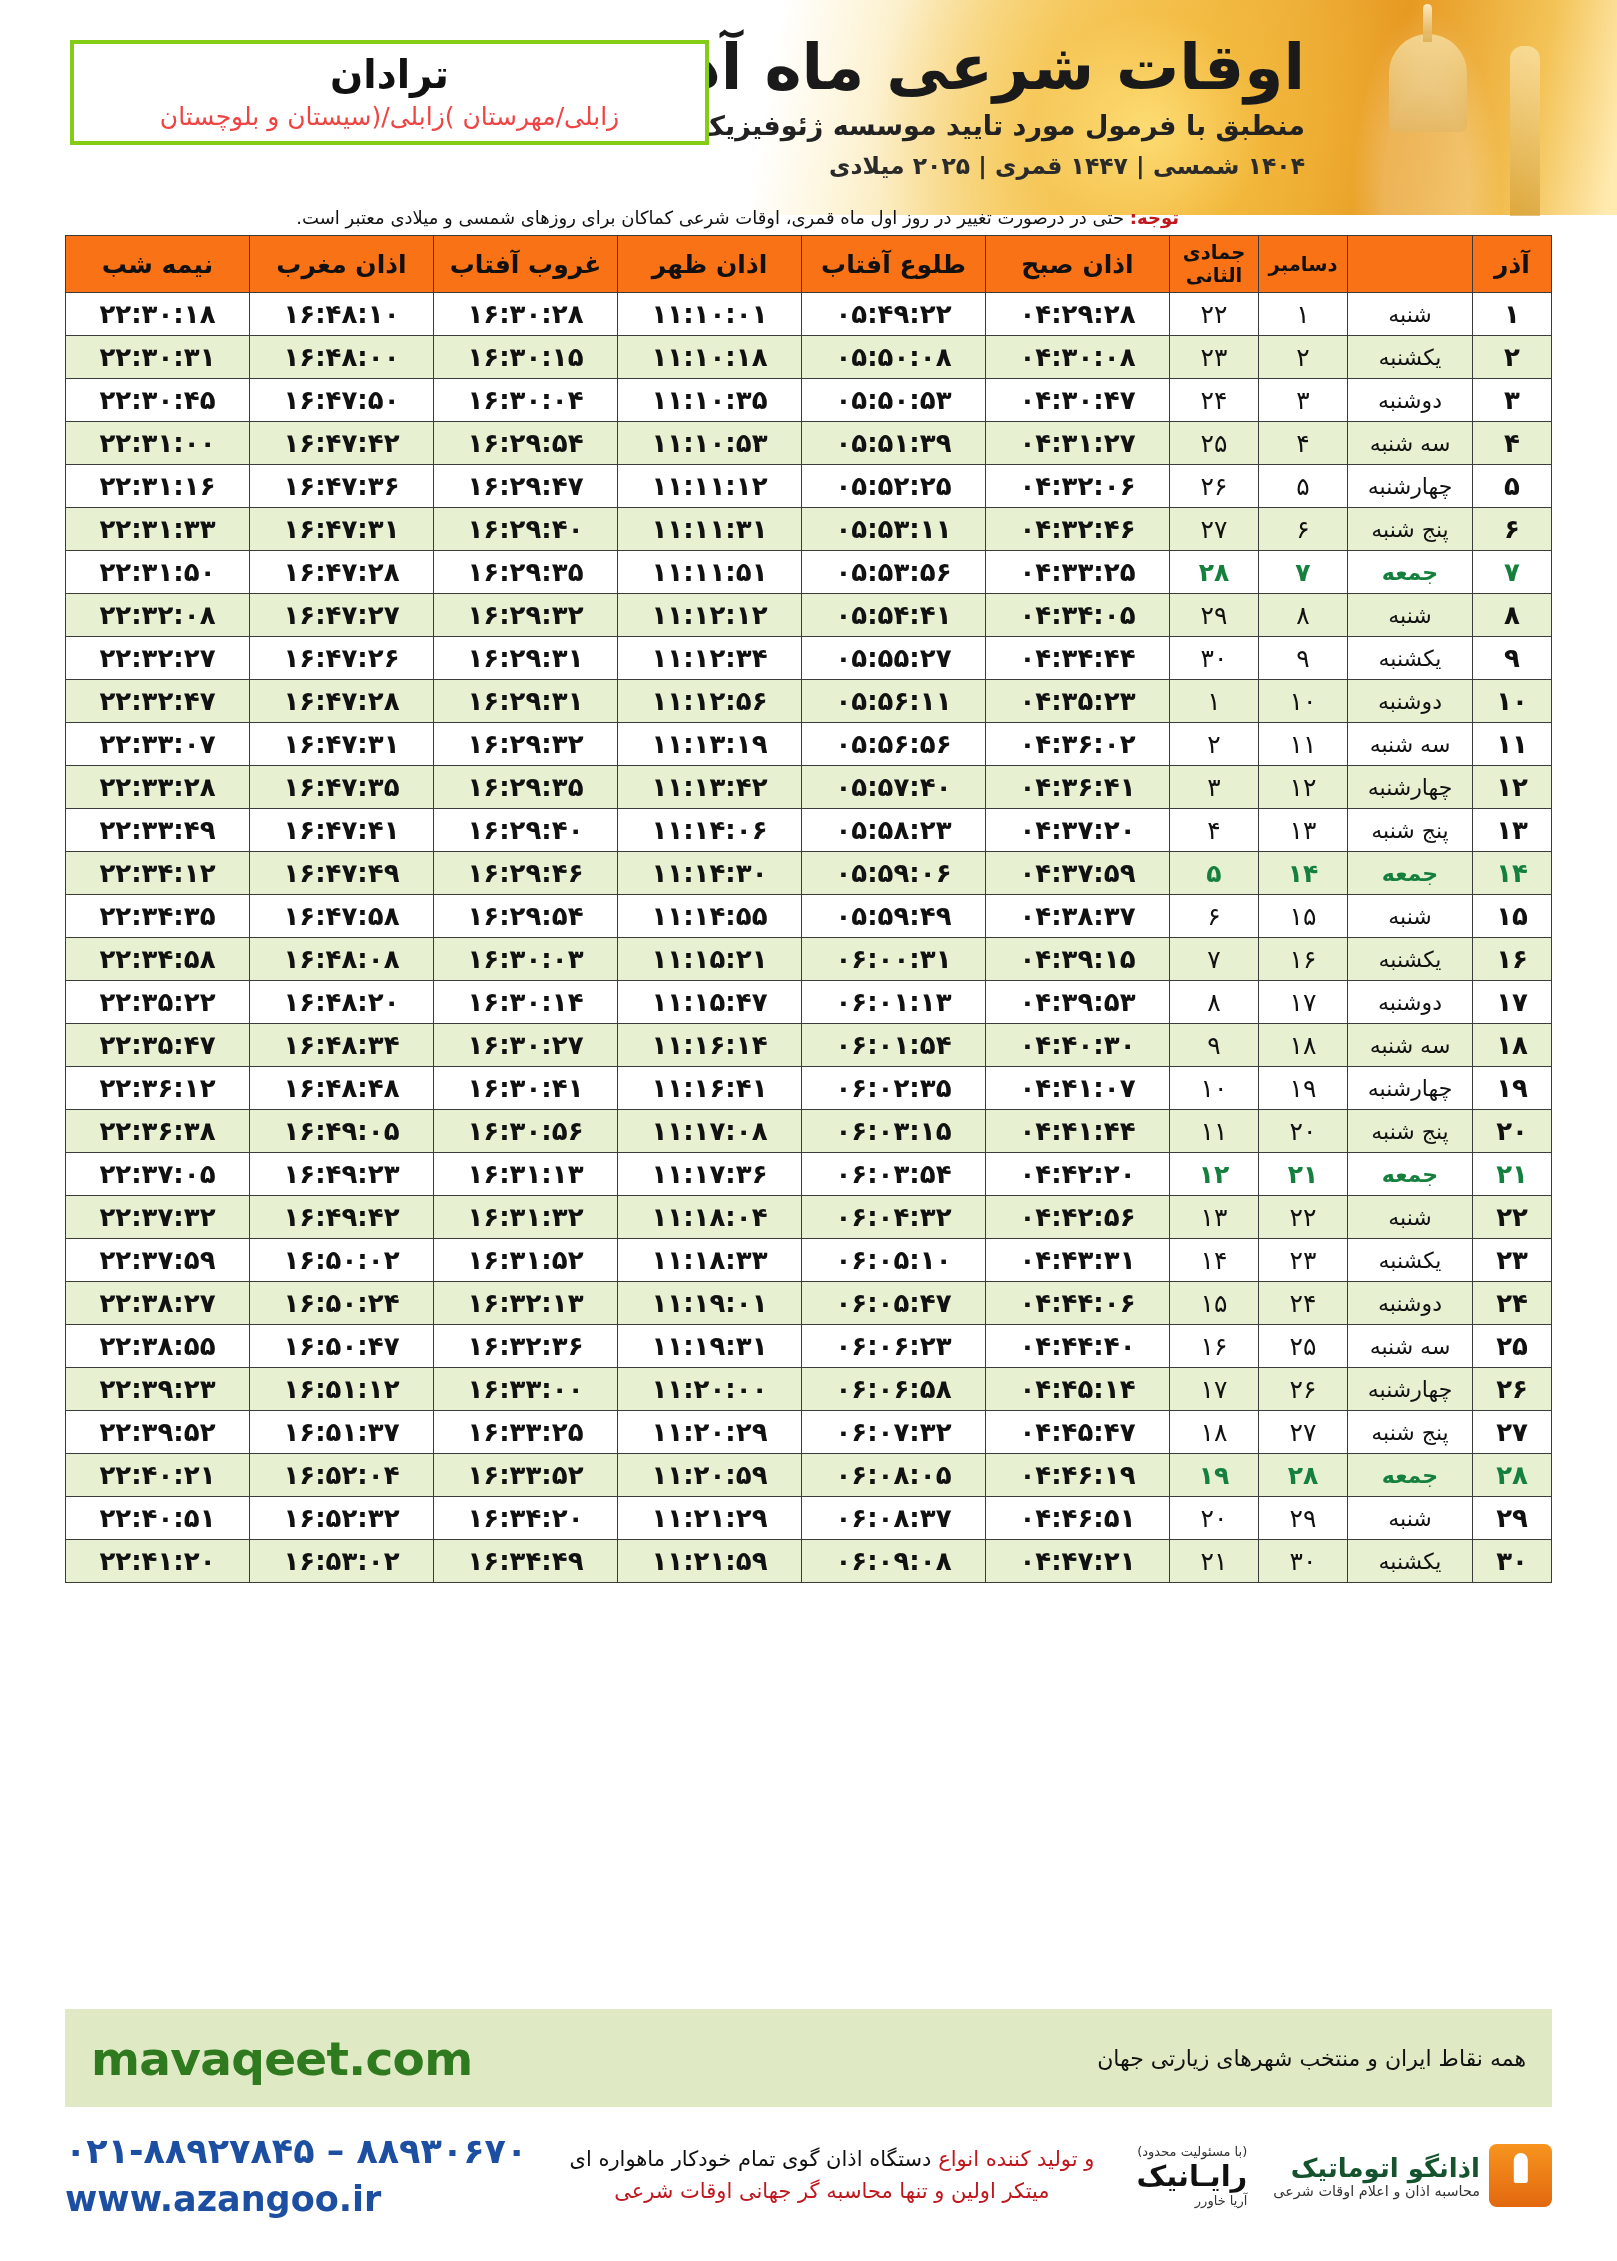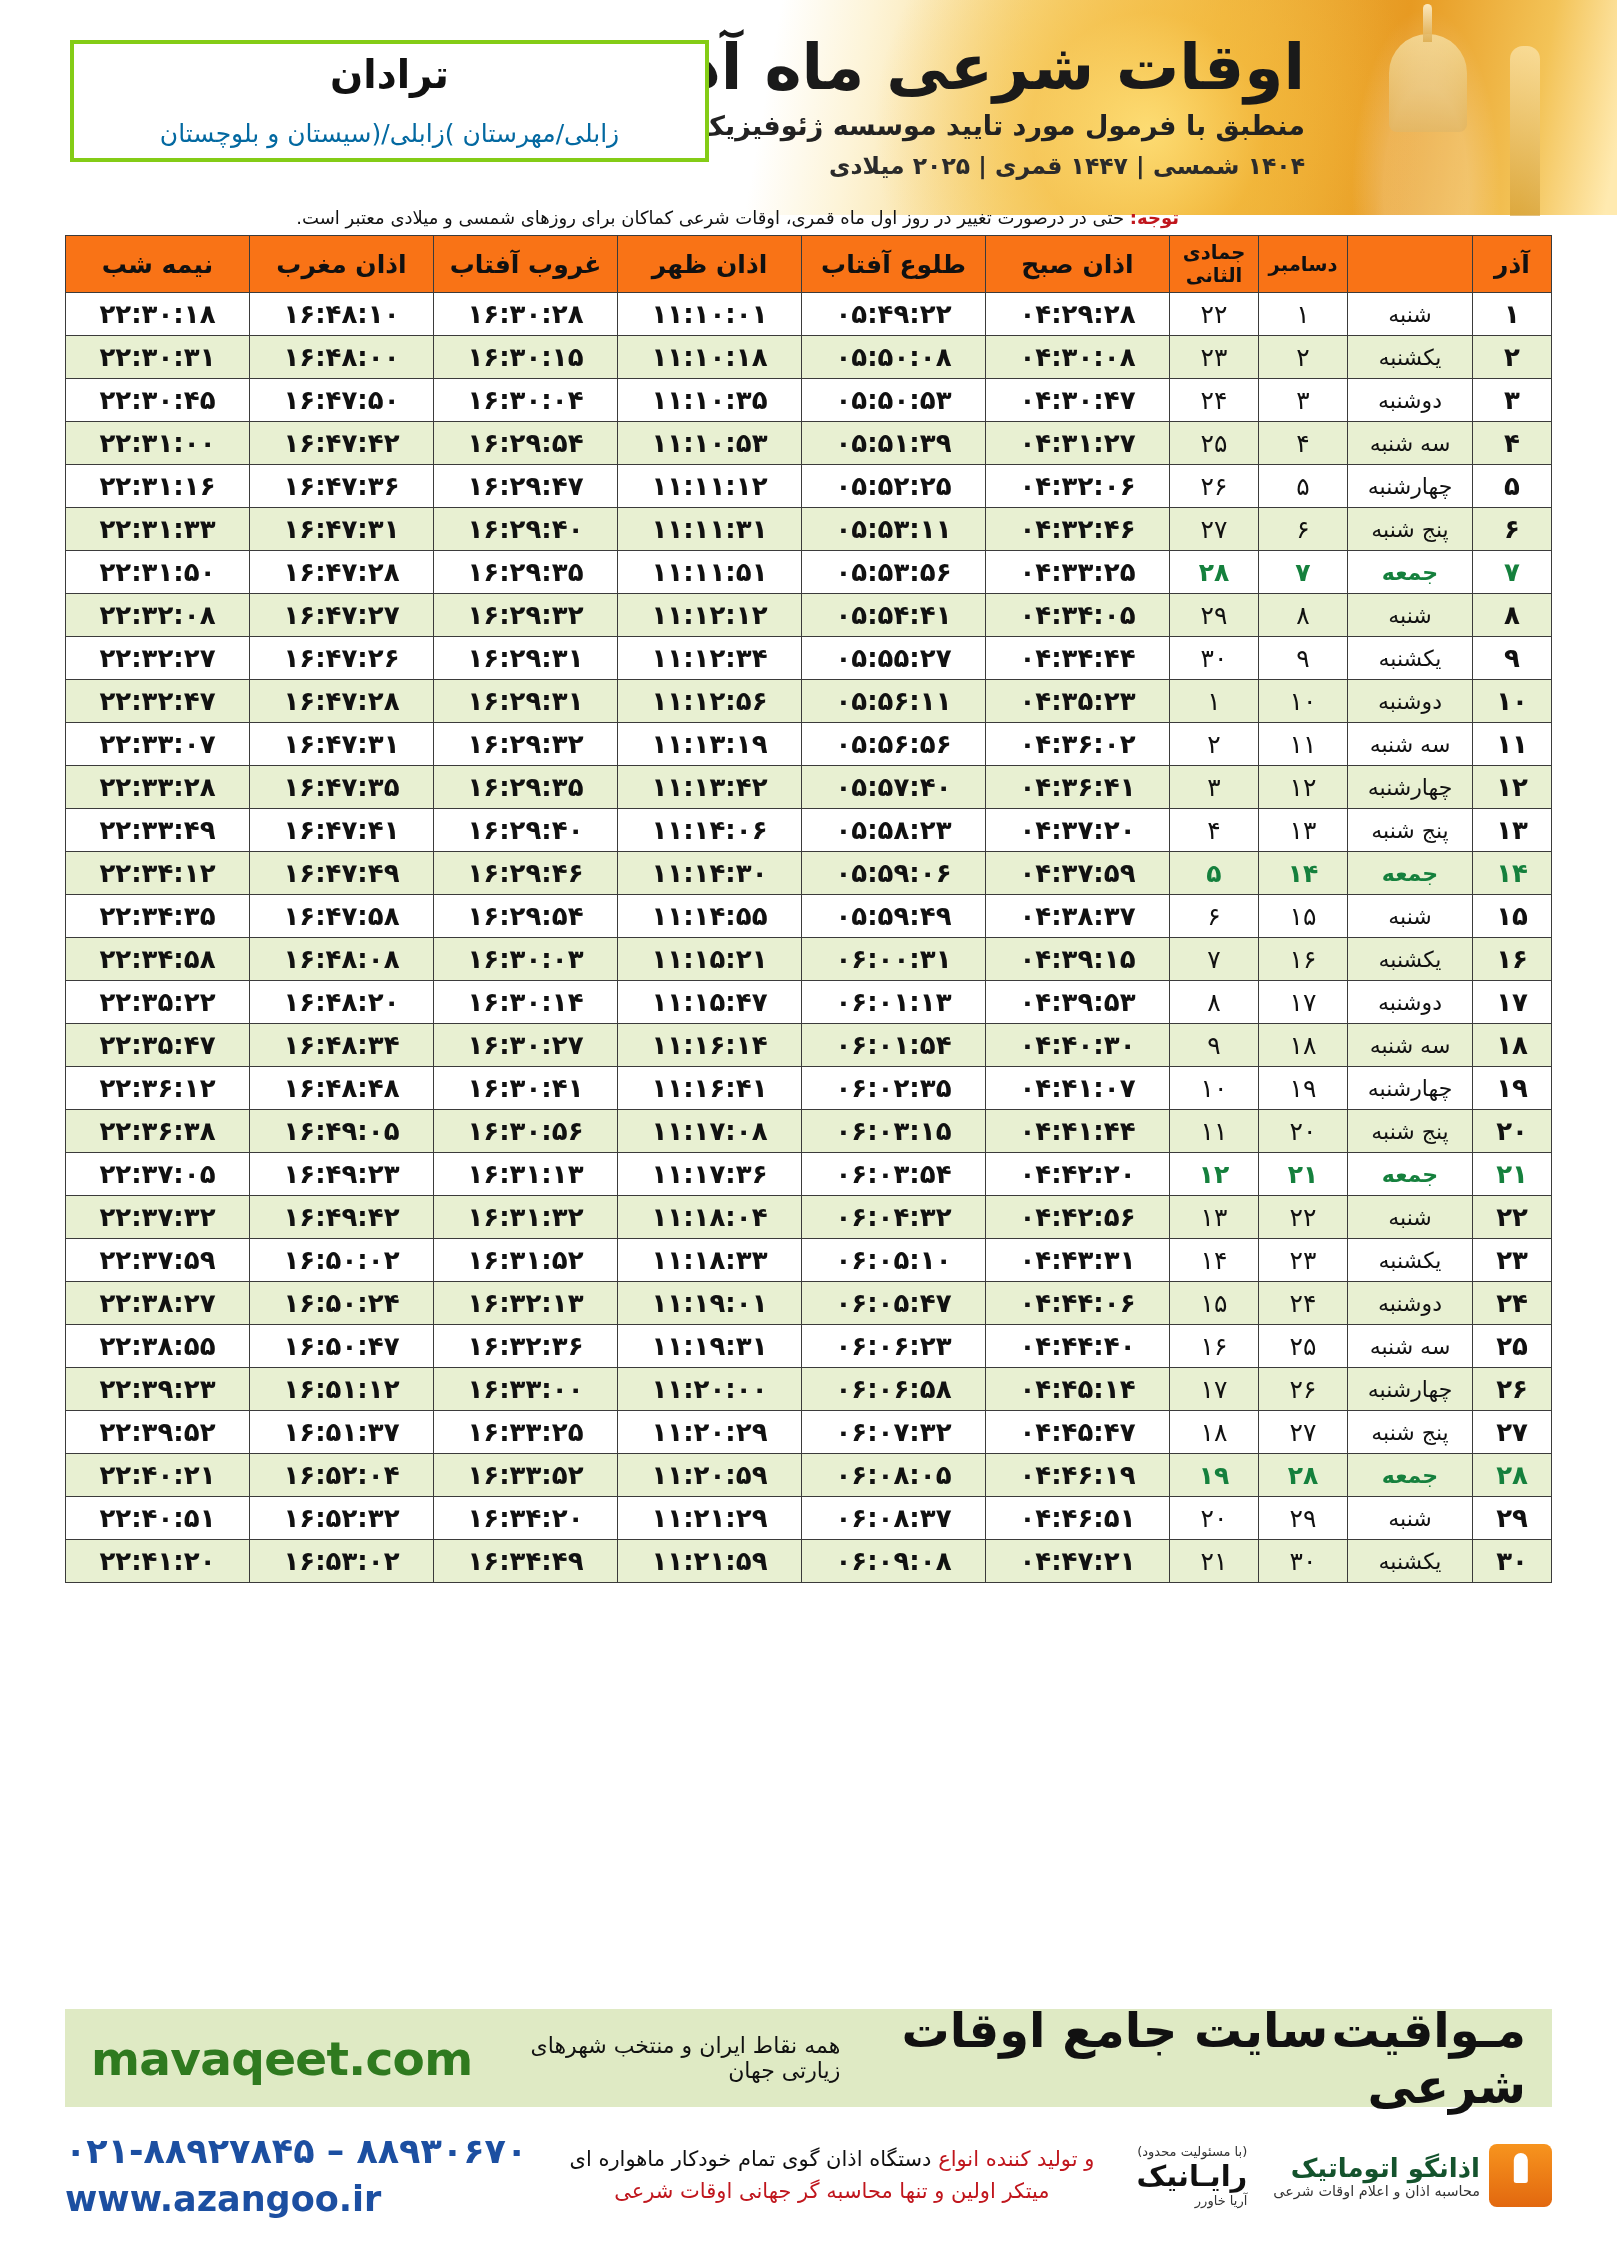--- a/index.html
+++ b/index.html
@@ -104,22 +104,22 @@
     text-align: center;
   }
   .city-name {
     font-size: 39px;
     font-weight: bold;
     color: #111;
     line-height: 1.15;
   }
   .city-sub {
     font-size: 25px;
-    color: #0369a1;
-    margin-top: 21px;
+    color: #ef4444;
+    margin-top: 4px;
   }
   .city-coords {
     font-size: 21px;
     color: #111;
     margin-top: 6.5px;
     direction: rtl;
   }
 
   
   .note {
@@ -664,24 +664,20 @@
           <td class="time">۱۱:۲۱:۵۹</td>
           <td class="time">۱۶:۳۴:۴۹</td>
           <td class="time">۱۶:۵۳:۰۲</td>
           <td class="time">۲۲:۴۱:۲۰</td>
         </tr>
       </tbody>
   </table>
 </div>
 
 <div class="footer-band">
-  <div>
-    <span class="brand-fa">مـواقیت</span>
-    <span class="brand-fa thin">سایت جامع اوقات شرعی</span>
-  </div>
   <div class="brand-sub">همه نقاط ایران و منتخب شهرهای زیارتی جهان</div>
   <div class="brand-en">mavaqeet.com</div>
 </div>
 
 <div class="footer-bottom">
   <div class="azangoo-logo">
     <div class="azangoo-mark"></div>
     <div class="azangoo-text">
       <div class="l1">اذانگو اتوماتیک</div>
       <div class="l2">محاسبه اذان و اعلام اوقات شرعی</div>

